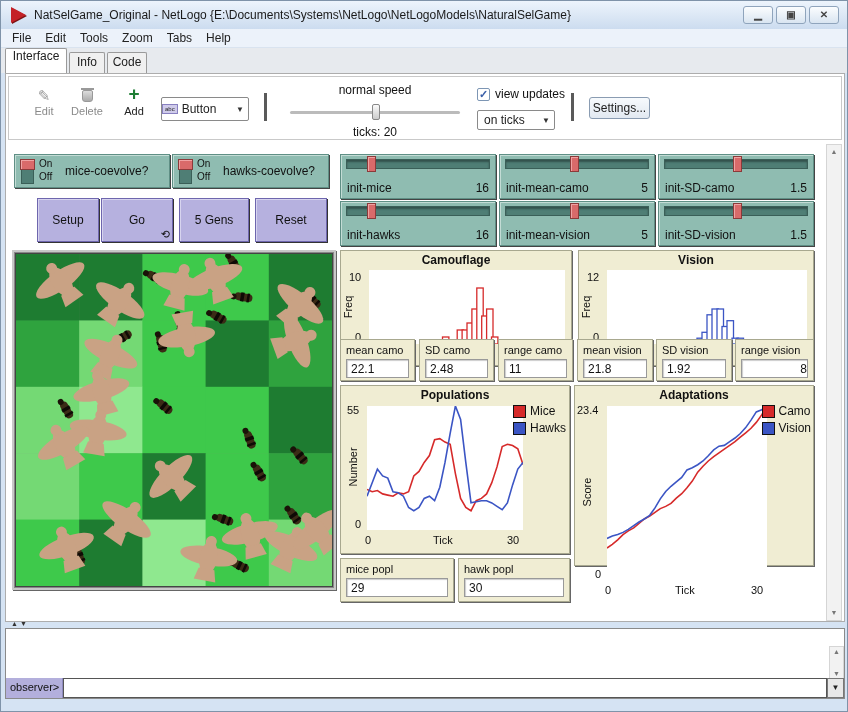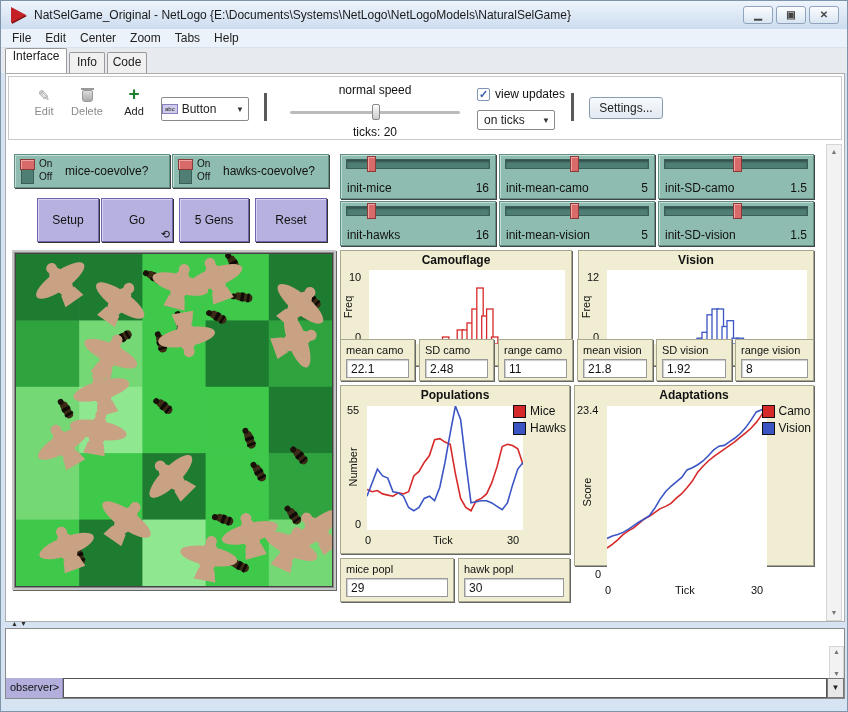--- a/index.html
+++ b/index.html
@@ -31,21 +31,21 @@
   .tool-label { font-size:11px; color:#8a8a8a; text-align:center; }
   .tool-label.dark { color:#222; }
   .tb-sep { position:absolute; width:3px; height:28px; background:#5a5a5a; top:16px; }
   .dropdown { background:#fff; border:1px solid #8a8a8a; border-radius:2px; font-size:12px; color:#222; display:flex; align-items:center; }
   .dd-arrow { margin-left:auto; font-size:8px; color:#333; padding:0 4px; }
   .trash { width:11px; height:12px; border:1px solid #999; border-radius:2px 2px 3px 3px; position:relative; background:linear-gradient(#ddd,#aaa); }
   .trash:before { content:""; position:absolute; top:-3px; left:-2px; width:13px; height:2px; background:#999; }
   .speed-track { position:relative; width:170px; height:3px; background:#bbb; border-radius:2px; }
   .speed-thumb { position:absolute; top:-7px; width:8px; height:16px; background:linear-gradient(#fafafa,#ccc); border:1px solid #888; border-radius:2px; }
   .checkbox { width:13px; height:13px; background:#fff; border:1px solid #7d96b4; border-radius:2px; font-size:11px; line-height:11px; color:#3A5FA8; text-align:center; font-weight:bold; }
-  .settings-btn { width:74px; height:22px; background:linear-gradient(#F7FAFD,#E2E9F1); border:1px solid #8A9CB2; border-radius:3px; font-size:12px; color:#222; text-align:center; line-height:20px; }
+  .settings-btn { width:61px; height:22px; background:linear-gradient(#F7FAFD,#E2E9F1); border:1px solid #8A9CB2; border-radius:3px; font-size:12px; color:#222; text-align:center; line-height:20px; }
 
   
   .nl-green { background:#8FBCB1; border:1px solid #5F8F85; box-shadow:inset 1px 1px 0 #C3DCD5, 1px 1px 0 #444; position:absolute; }
   .sw-groove { position:absolute; left:6px; top:5px; width:13px; height:24px; background:#4F7E75; border:1px solid #3A5F58; }
   .sw-knob { position:absolute; left:-2px; top:-2px; width:15px; height:11px; background:#D96A6A; border:1px solid #8B3A3A; box-shadow:inset 1px 1px 0 #EFA3A3; }
   .sw-onoff { position:absolute; left:24px; top:3px; font-size:10px; color:#111; line-height:1.25; }
   .sw-name { position:absolute; left:50px; top:9px; font-size:12px; color:#111; }
   .sl-track { position:absolute; left:5px; top:4px; right:5px; height:10px; background:#4F7E75; border:1px solid #3A5F58; box-shadow:inset 0 2px 2px #33524C; }
   .sl-knob { position:absolute; top:-4px; width:9px; height:16px; background:#D96A6A; border:1px solid #8B3A3A; box-shadow:inset 1px 1px 0 #EFA3A3; }
   .sl-label { position:absolute; left:6px; bottom:3px; font-size:12px; color:#111; }
@@ -98,21 +98,21 @@
     <div class="win-controls">
       <div class="win-btn">▁</div>
       <div class="win-btn">▣</div>
       <div class="win-btn">✕</div>
     </div>
   </div>
 
   <div class="menubar">
     <span class="menu-item">File</span>
     <span class="menu-item">Edit</span>
-    <span class="menu-item">Center</span>
+    <span class="menu-item">Tools</span>
     <span class="menu-item">Zoom</span>
     <span class="menu-item">Tabs</span>
     <span class="menu-item">Help</span>
   </div>
 
   <div class="tabstrip">
     <div class="tab active" style="left:4px; width:62px; height:25px; ">Interface</div>
     <div class="tab" style="left:68px; width:36px; height:21px; padding-top:2px;">Info</div>
     <div class="tab" style="left:106px; width:40px; height:21px; padding-top:2px;">Code</div>
   </div>
@@ -531,21 +531,21 @@
       <div class="mon-value">11</div>
     </div>
     <div class="nl-beige" style="left:571px; top:265px; width:76px; height:42px;">
       <div class="mon-label">mean vision</div>
       <div class="mon-value">21.8</div>
     </div>
     <div class="nl-beige" style="left:650px; top:265px; width:76px; height:42px;">
       <div class="mon-label">SD vision</div>
       <div class="mon-value">1.92</div>
     </div>
-    <div class="nl-beige" style="left:729px; top:265px; width:79px; height:42px;">
+    <div class="nl-beige" style="left:729px; top:265px; width:79px; height:42px;text-align:right;">
       <div class="mon-label">range vision</div>
       <div class="mon-value">8</div>
     </div>
 
     <div class="nl-beige" style="left:334px; top:311px; width:230px; height:169px;">
       <div class="plot-title">Populations</div>
       <div class="ax" style="left:6px; top:18px;">55</div>
       <div class="ax" style="left:14px; top:132px;">0</div>
       <div class="ax ylab" style="left:-8px; top:75px;">Number</div>
       <div class="plot-area" style="left:26px; top:20px; width:156px; height:124px;"><svg xmlns="http://www.w3.org/2000/svg" width="156" height="124">

